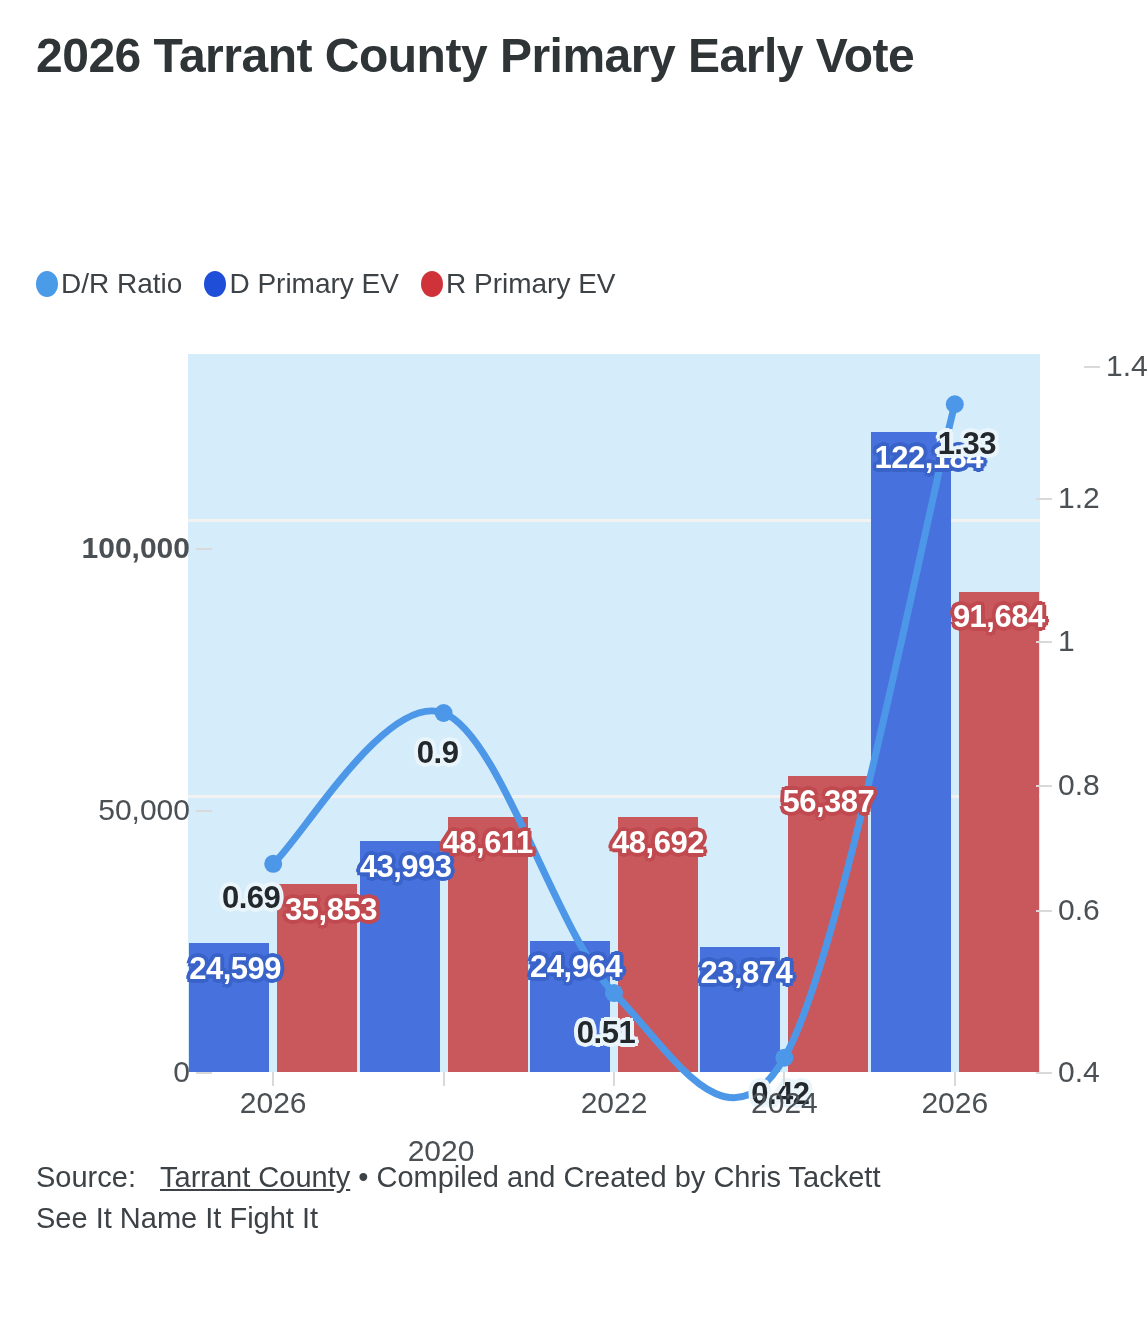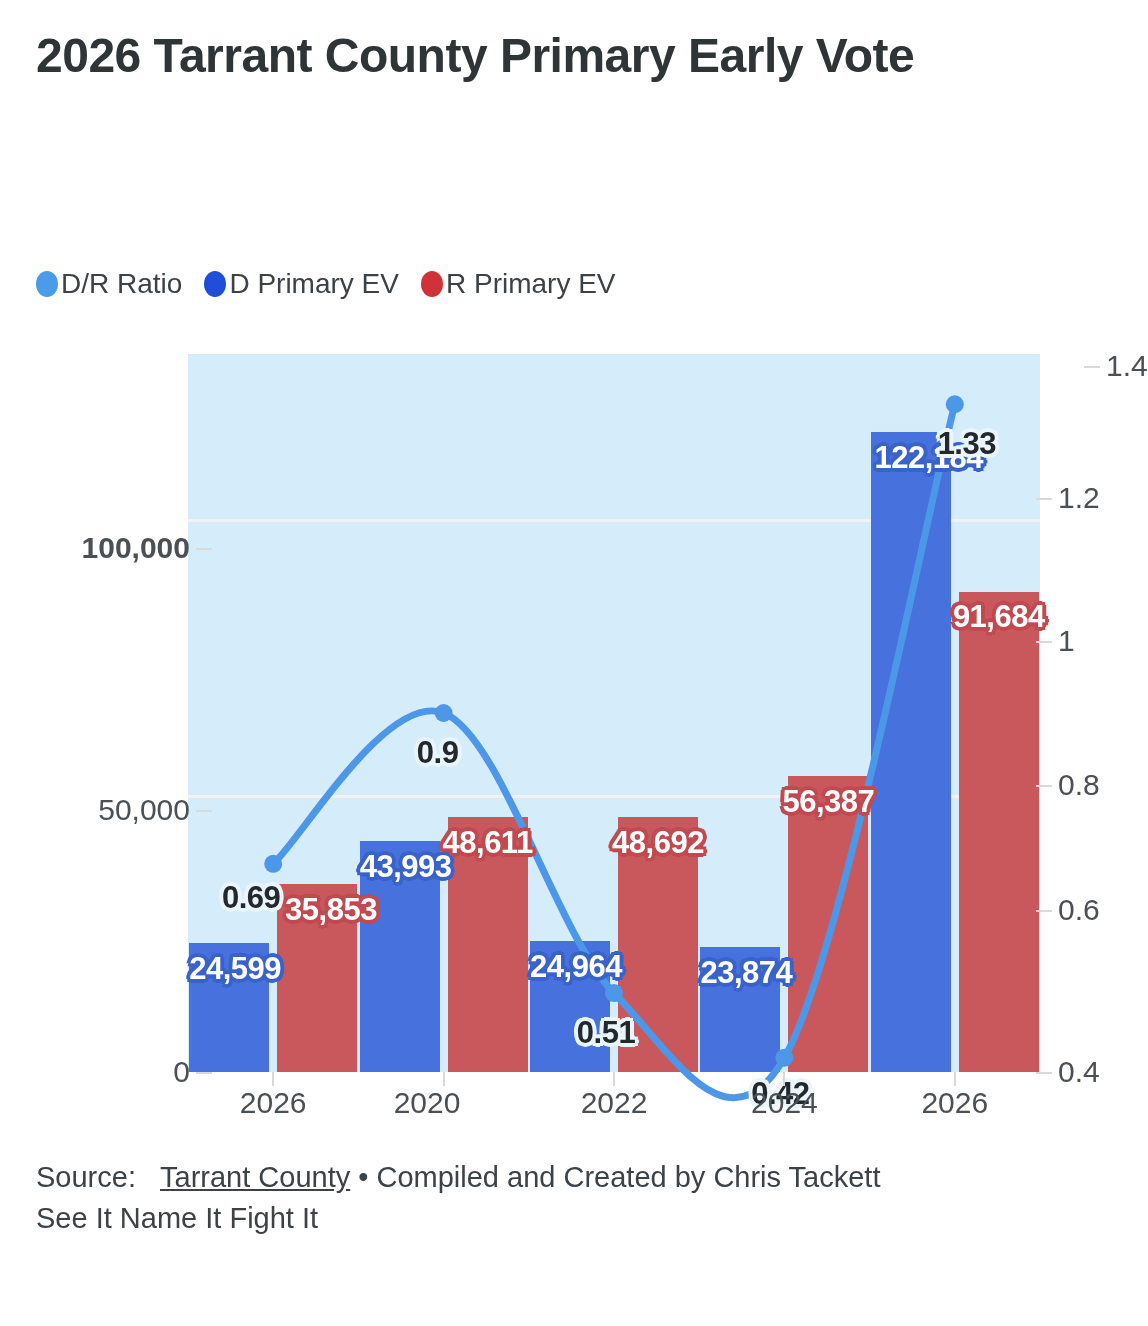--- a/index.html
+++ b/index.html
@@ -275,21 +275,21 @@
       <div class="ytick-left" style="top: 809.956px;">50,000<span class="tickmark"></span></div>
       <div class="ytick-left" style="top: 547.912px; font-weight: bold;">100,000<span class="tickmark"></span></div>
       <div class="ytick-right" style="top: 1072px;">0.4<span class="tickmark"></span></div>
       <div class="ytick-right" style="top: 876px; margin-top: 34px;">0.6<span class="tickmark"></span></div>
       <div class="ytick-right" style="top: 784.8px;">0.8<span class="tickmark"></span></div>
       <div class="ytick-right" style="top: 641.2px;">1<span class="tickmark"></span></div>
       <div class="ytick-right" style="top: 497.6px;">1.2<span class="tickmark"></span></div>
       <div class="ytick-right" style="top: 366px; margin-left: 48px;">1.4<span class="tickmark"></span></div>
       <div class="xtick" style="left: 273.2px;">2026</div>
       <div class="xtickmark" style="left: 273.2px;"></div>
-      <div class="xtick" style="left: 427px;">2020</div>
+      <div class="xtick" style="left: 441px; margin-top: 48px;">2020</div>
       <div class="xtickmark" style="left: 443.6px;"></div>
       <div class="xtick" style="left: 614px;">2022</div>
       <div class="xtickmark" style="left: 614px;"></div>
       <div class="xtick" style="left: 784.4px;">2024</div>
       <div class="xtickmark" style="left: 784.4px;"></div>
       <div class="xtick" style="left: 954.8px;">2026</div>
       <div class="xtickmark" style="left: 954.8px;"></div>
     </div>
 
   <div id="footer">

